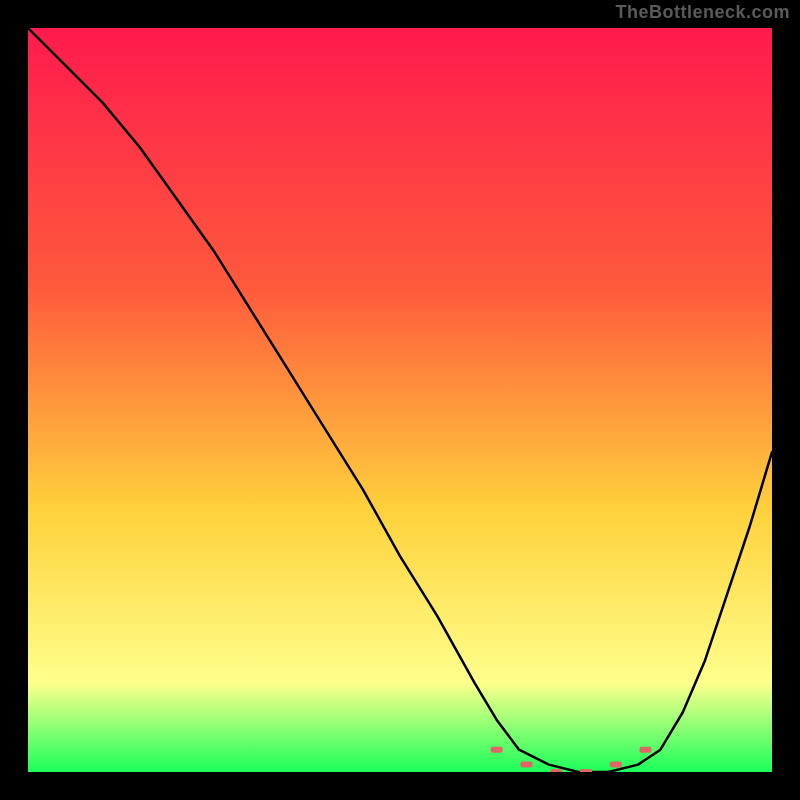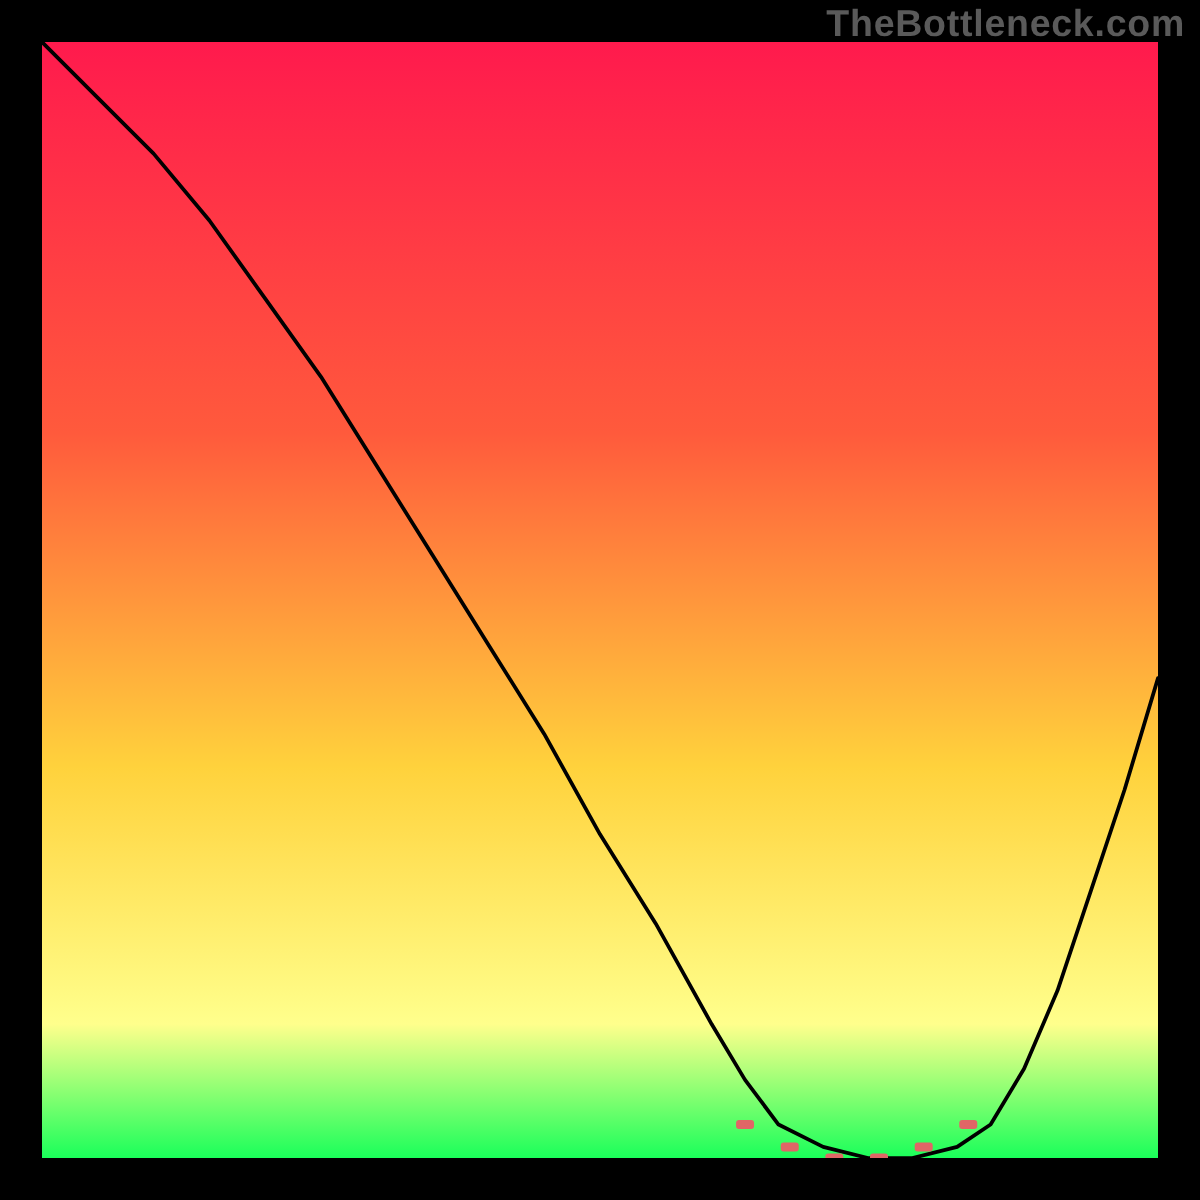--- a/index.html
+++ b/index.html
@@ -15,21 +15,21 @@
     position: relative;
     width: 800px;
     height: 800px;
     background: #000;
   }
   .watermark {
     position: absolute;
     top: 2px;
     right: 10px;
     color: #5a5a5a;
-    font-size: 25px;
+    font-size: 18px;
     font-weight: bold;
     letter-spacing: 0.5px;
     z-index: 5;
   }
   .plot-wrap {
     position: absolute;
     left: 28px;
     top: 28px;
     width: 744px;
     height: 744px;

